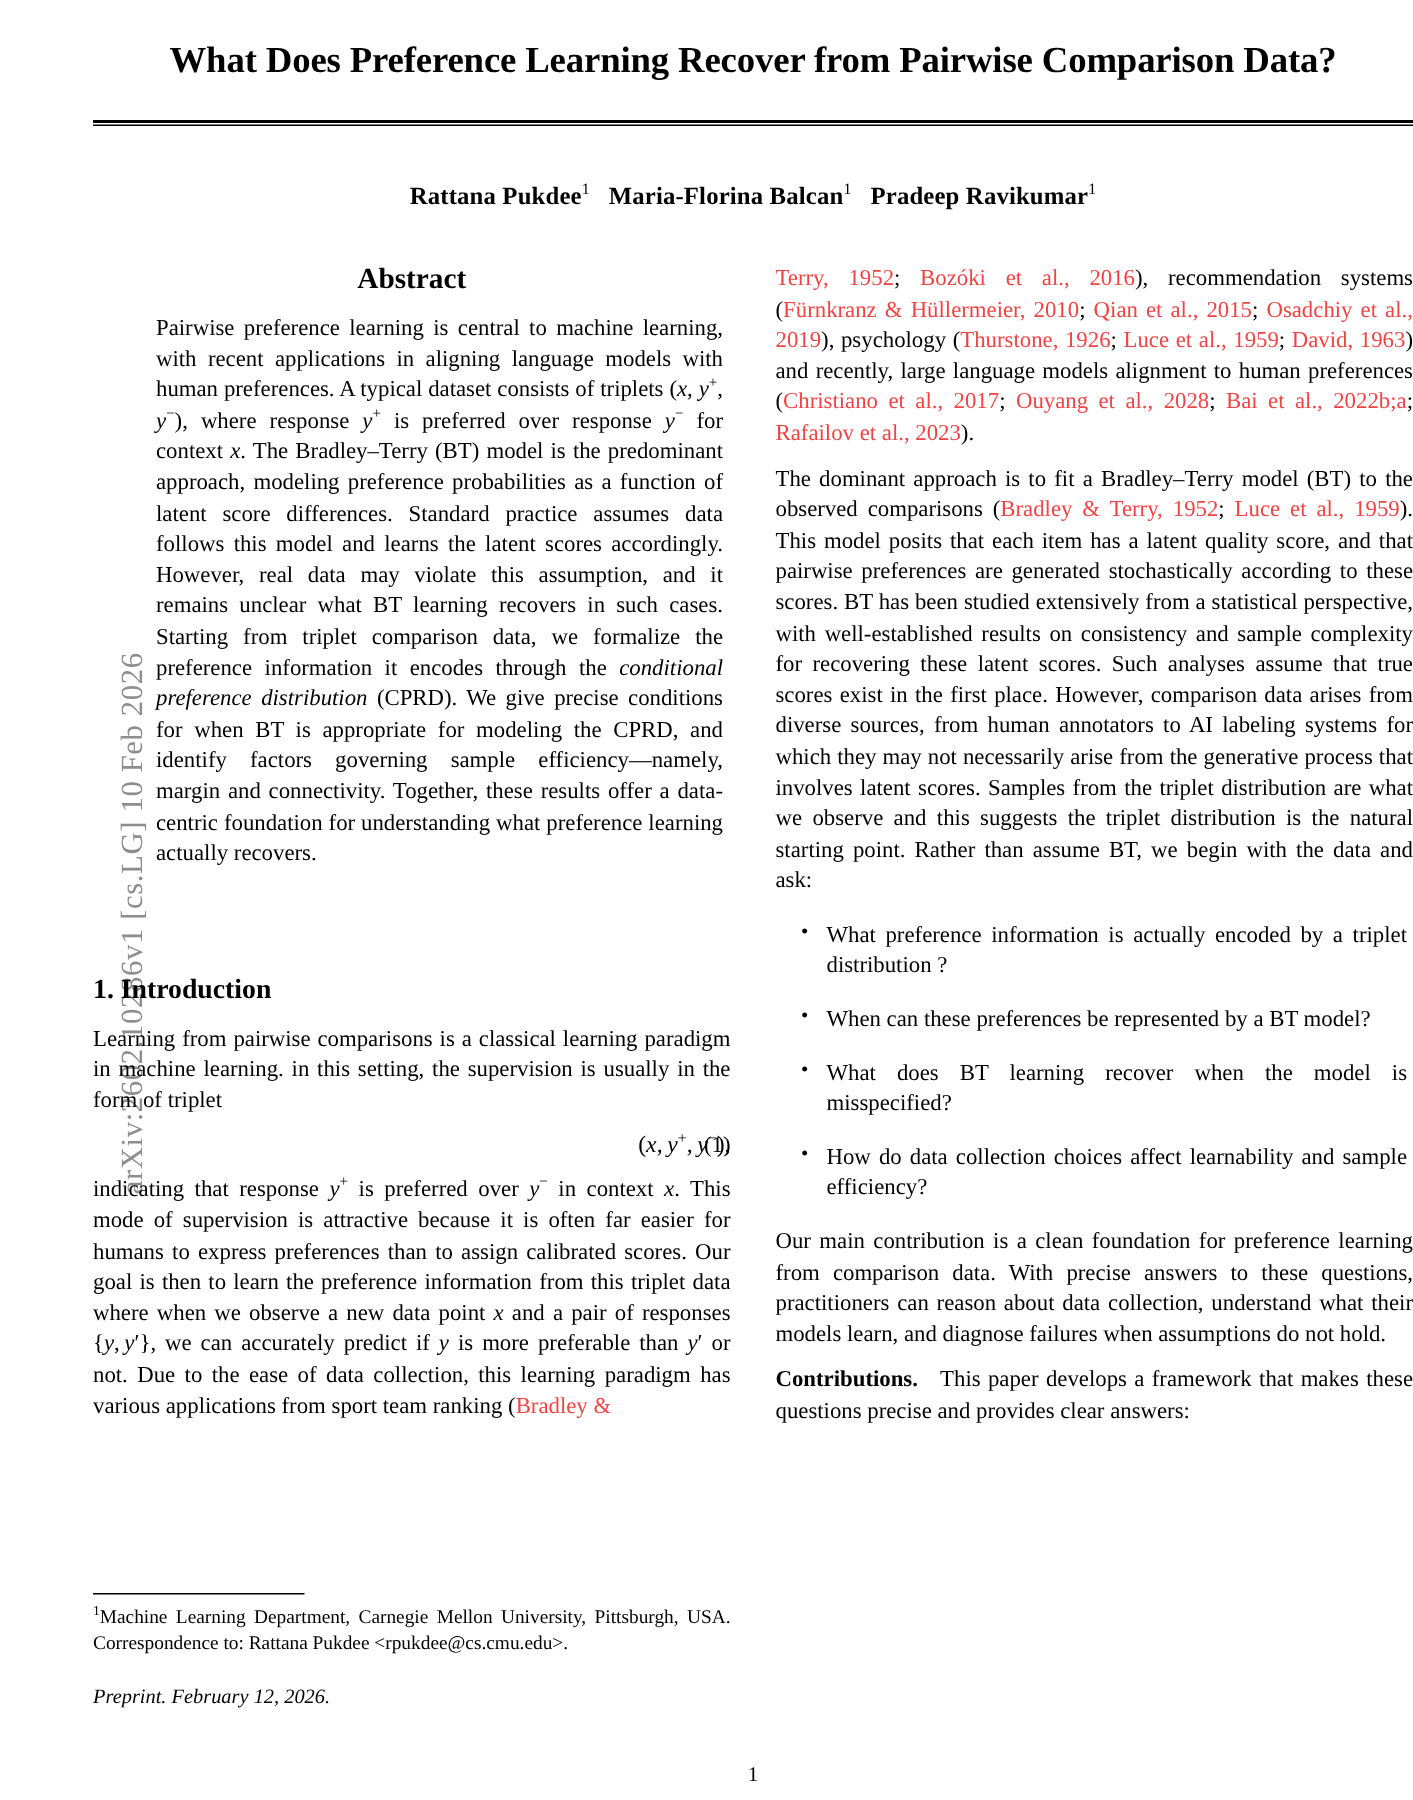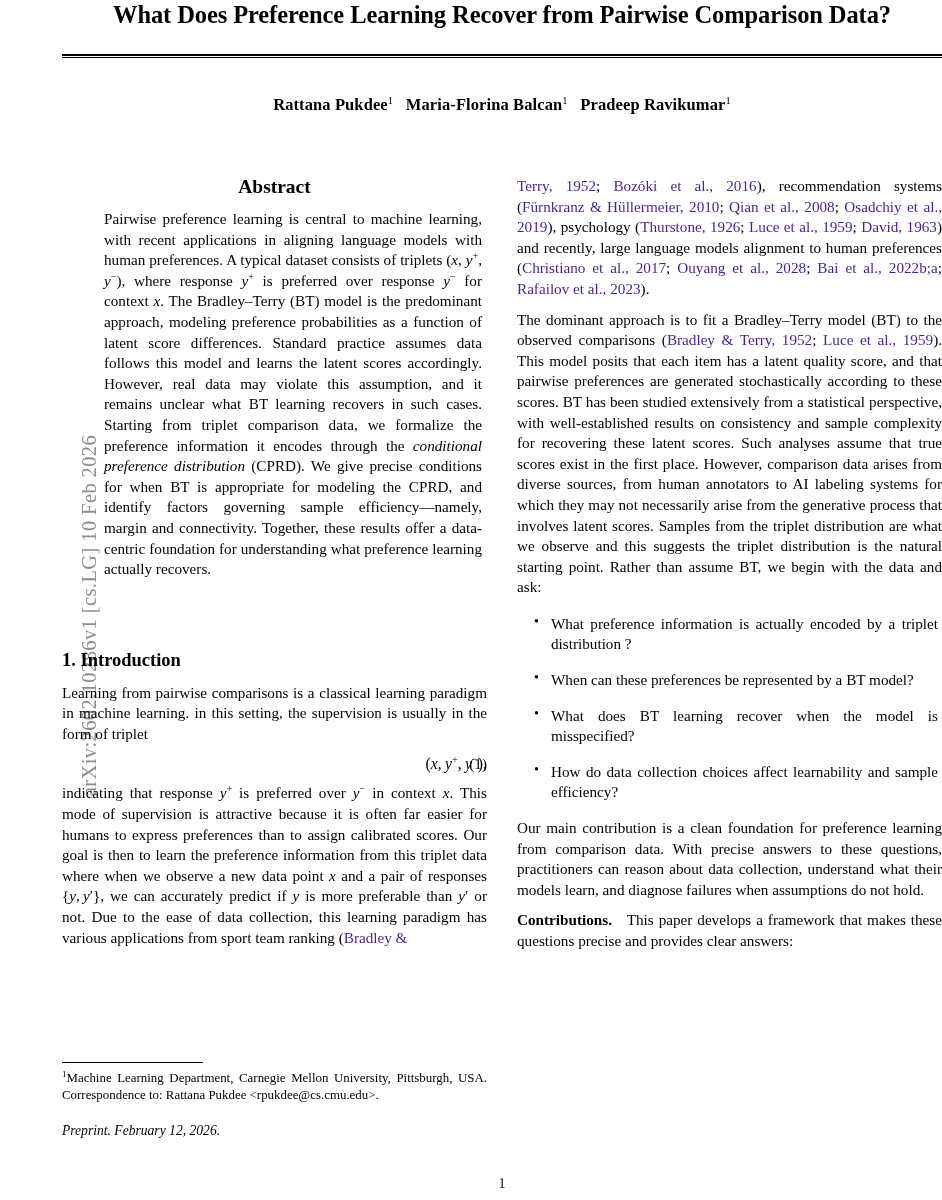--- a/index.html
+++ b/index.html
@@ -33,20 +33,21 @@
 
   
   .page {
     position: absolute;
     left: 62px; top: 0;
     width: 880px; height: 1200px;
   }
 
   .title {
     margin: 0;
+    padding-top: 26px;
     text-align: center;
     font-size: 24.5px;
     font-weight: bold;
     letter-spacing: -0.1px;
     line-height: 1.2;
   }
 
   .rule-double {
     margin-top: 25px;
     border-top: 2.2px solid #000;
@@ -116,21 +117,21 @@
     text-align: right;
     font-size: 15.8px;
   }
   .eqnum {
     position: absolute;
     right: 0; top: 0;
     font-size: 15.2px;
   }
 
   .mathit { font-family: "Liberation Serif", "DejaVu Serif", serif; font-style: italic; }
-  .cite { color: #4c1d95; }
+  .cite { color: #ef4444; }
   .emph { font-style: italic; }
   .bold { font-weight: bold; }
 
   sup.mini { font-size: 0.66em; vertical-align: super; line-height: 0; }
 
   
   ul.questions {
     margin: 16px 0 0 0;
     padding: 0 4px 0 34px;
     list-style: none;
@@ -250,21 +251,21 @@
           <sup>1</sup>Machine
           Learning Department, Carnegie Mellon University, Pittsburgh, USA. Correspondence to: Rattana Pukdee
           &lt;rpukdee@cs.cmu.edu&gt;.</p>
         <p class="preprint">Preprint. February 12, 2026.</p>
       </div>
     </div>
 
     <div class="col col-right">
 
       <p class="body"><span class="cite">Terry, 1952</span>; <span class="cite">Bozóki et al., 2016</span>), recommendation systems
-        (<span class="cite">Fürnkranz &amp; Hüllermeier, 2010</span>; <span class="cite">Qian et al., 2008</span>; <span class="cite">Osadchiy et al., 2019</span>), psychology (<span class="cite">Thurstone, 1926</span>; <span class="cite">Luce et al., 1959</span>; <span class="cite">David, 1963</span>) and recently, large language models
+        (<span class="cite">Fürnkranz &amp; Hüllermeier, 2010</span>; <span class="cite">Qian et al., 2015</span>; <span class="cite">Osadchiy et al., 2019</span>), psychology (<span class="cite">Thurstone, 1926</span>; <span class="cite">Luce et al., 1959</span>; <span class="cite">David, 1963</span>) and recently, large language models
         alignment to human preferences (<span class="cite">Christiano et al., 2017</span>; <span class="cite">Ouyang et al., 2028</span>; <span class="cite">Bai et al., 2022b;a</span>; <span class="cite">Rafailov et al., 2023</span>).</p>
 
       <p class="body gap">The dominant approach is to fit
         a Bradley–Terry model (BT) to the observed comparisons (<span class="cite">Bradley &amp; Terry, 1952</span>; <span class="cite">Luce et al., 1959</span>). This model posits that each item has a latent quality score, and that
         pairwise preferences are generated stochastically according to these scores. BT has been studied
         extensively from a statistical perspective, with well-established results on consistency and sample
         complexity for recovering these latent scores. Such analyses assume that true scores exist in the first
         place. However, comparison data arises from diverse sources, from human annotators to AI labeling
         systems for which they may not necessarily arise from the generative process that involves latent scores.
         Samples from the triplet distribution are what we observe and this suggests the triplet distribution is

